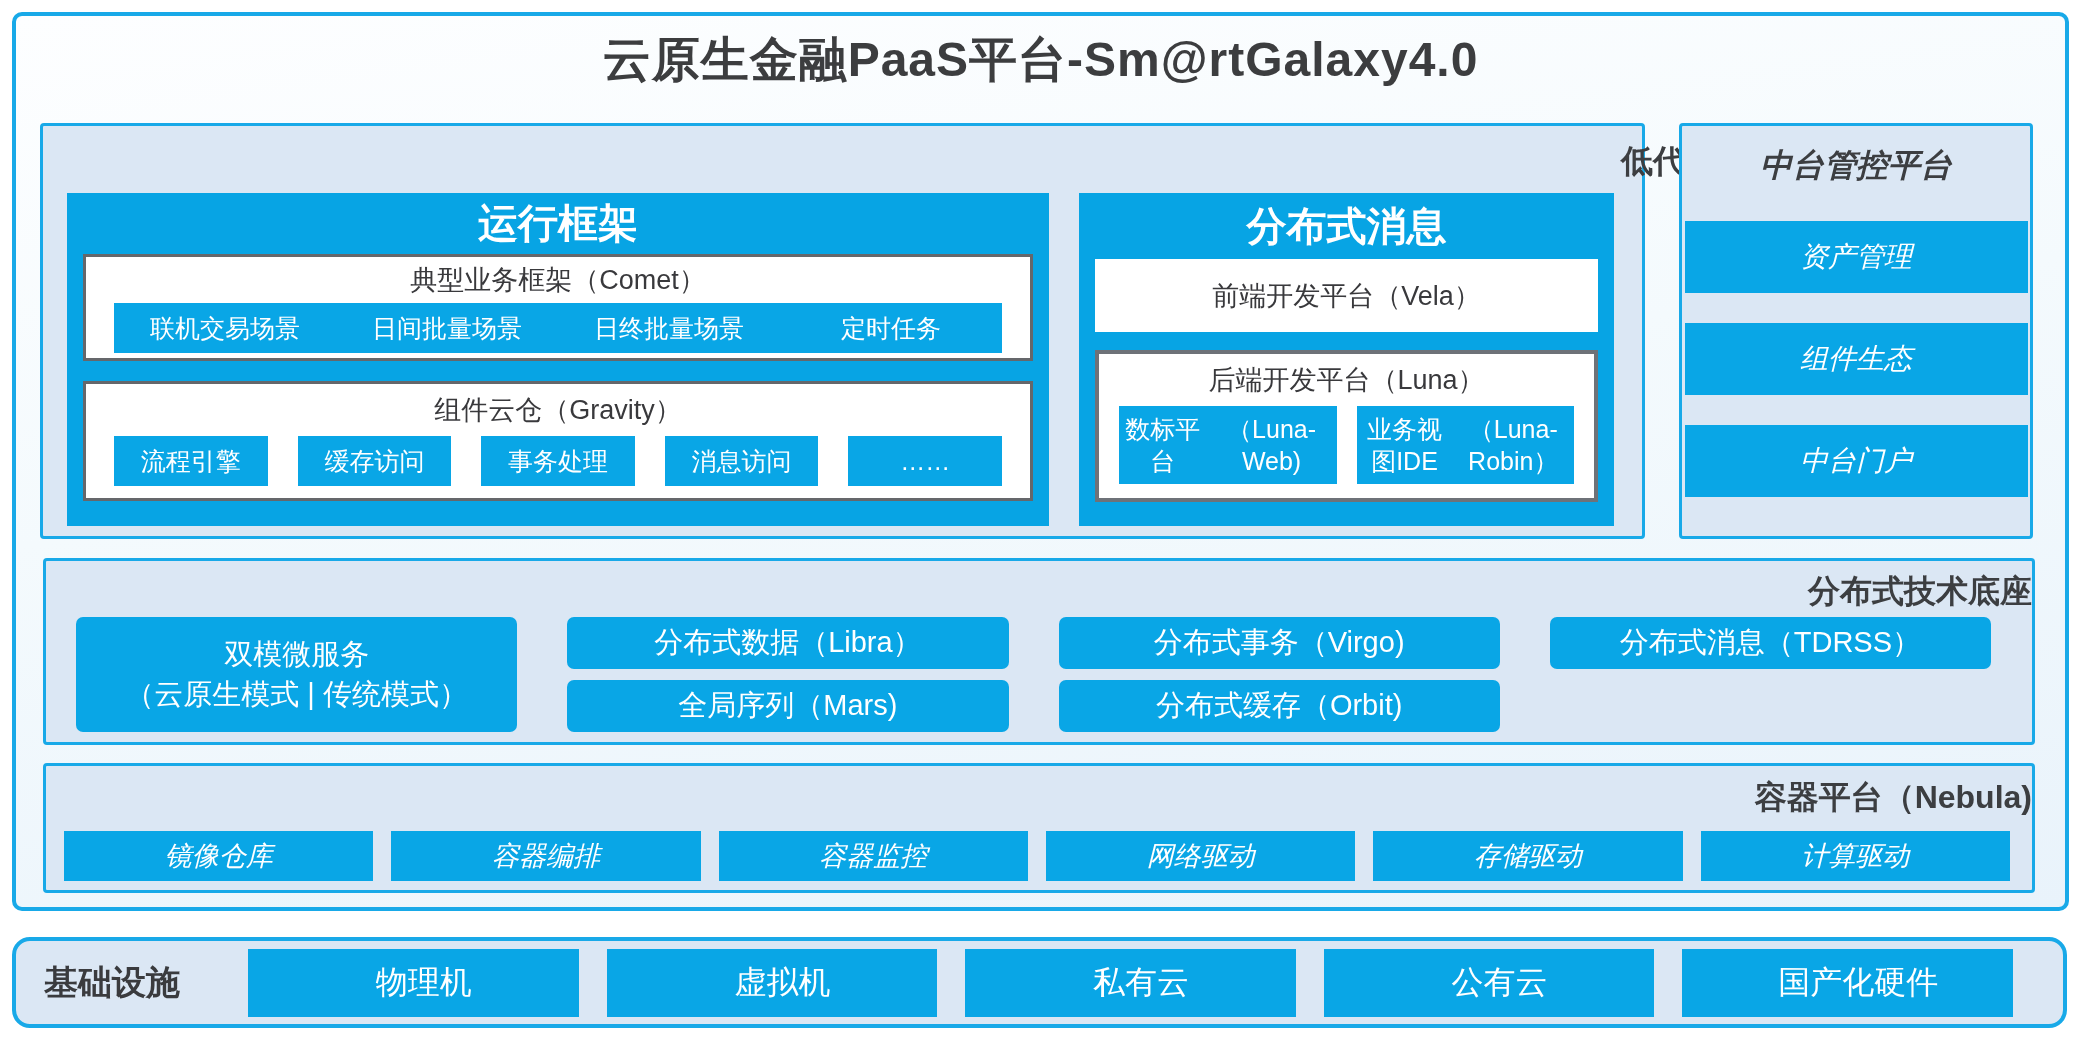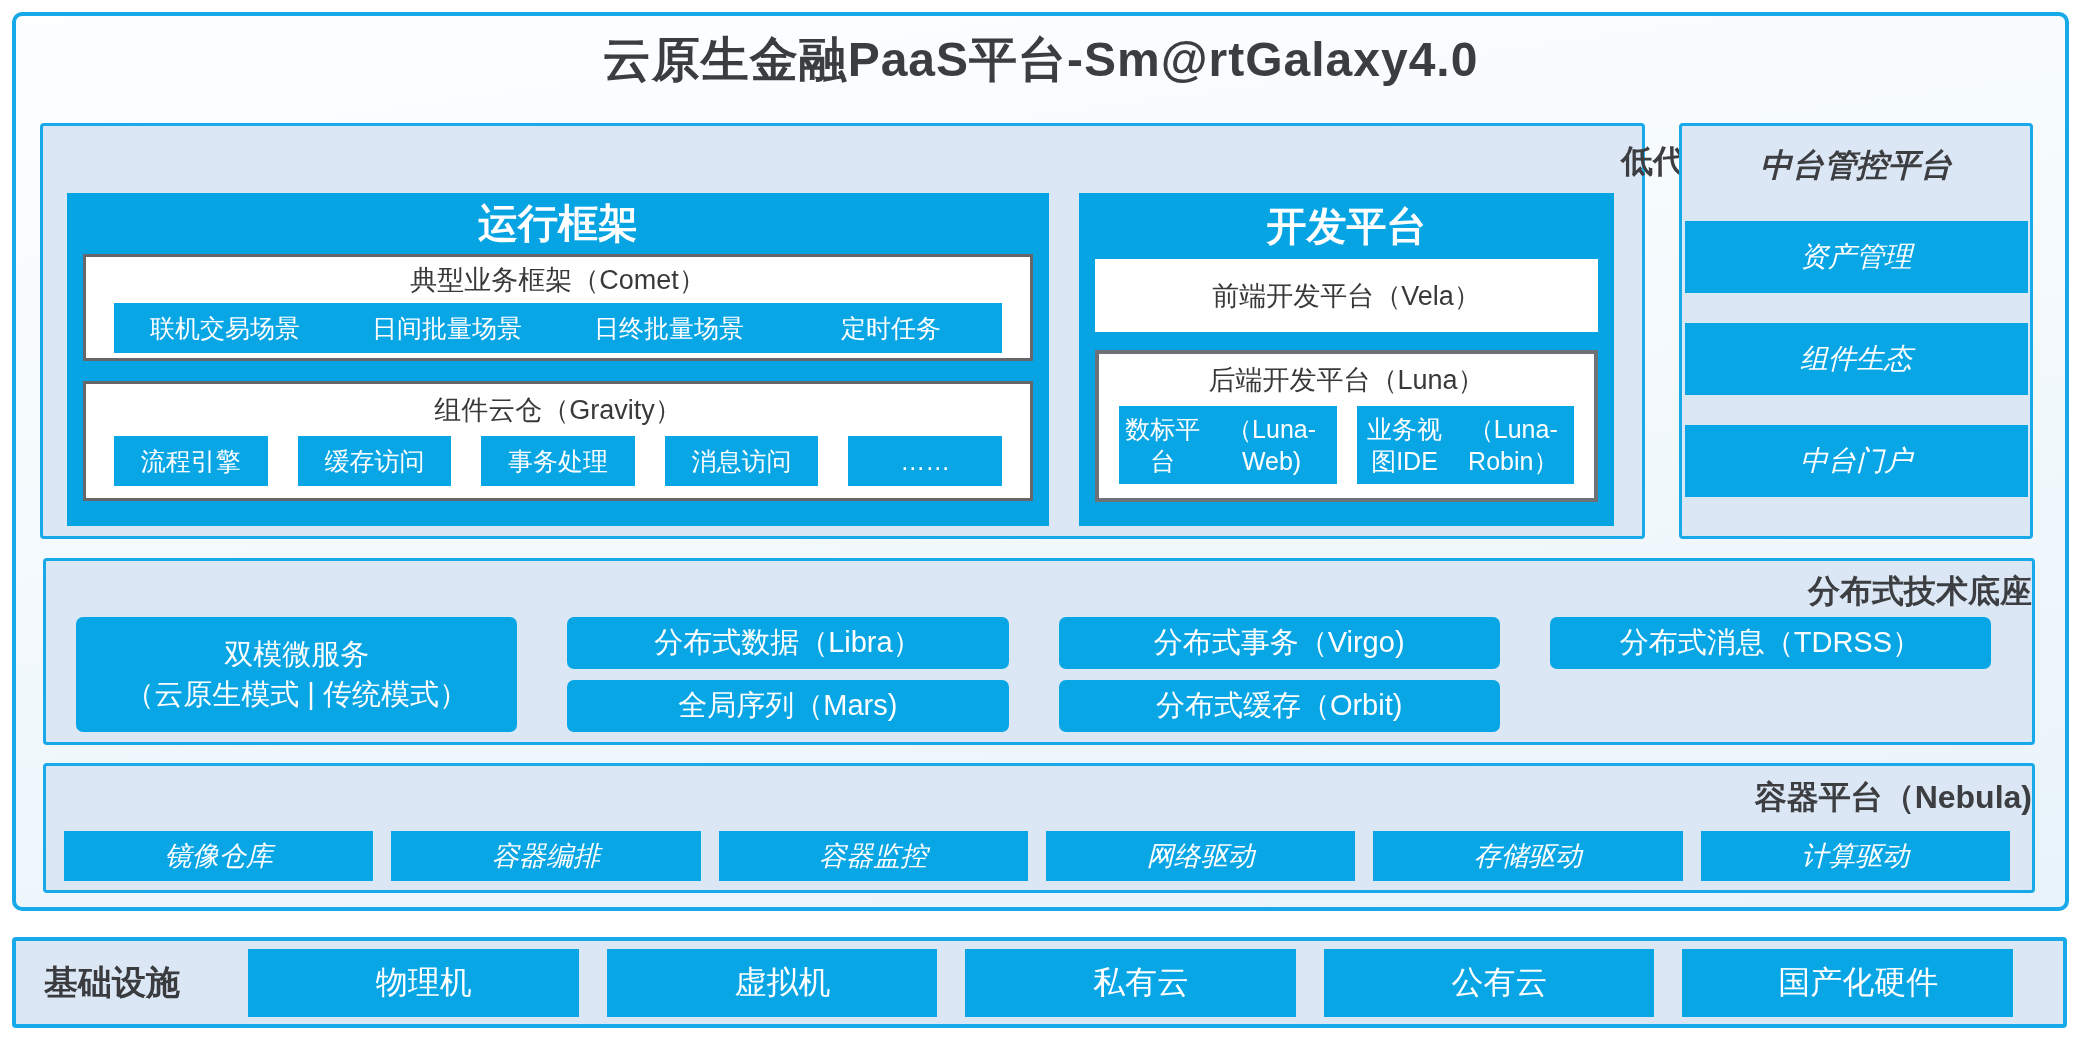--- a/index.html
+++ b/index.html
@@ -128,21 +128,21 @@
   .containerp .panel-title{padding-top:10px;}
   .cont-row{
     position:absolute;left:18px;right:22px;top:65px;height:50px;
     display:flex;gap:18px;
   }
   .cont-row .chip{flex:1;font-size:27px;font-style:italic;}
 
   
   .infra{
     left:12px;top:937px;width:2055px;height:91px;
-    border-width:4px;border-radius:4px;
+    border-width:4px;border-radius:18px;
     display:flex;align-items:center;
     padding:0 50px 0 28px;
   }
   .infra-label{
     font-size:34px;font-weight:bold;color:#3a3b3e;
     width:146px;flex:0 0 auto;margin-right:58px;
   }
   .infra-row{flex:1;display:flex;gap:28px;}
   .infra-row .chip{flex:1;height:68px;font-size:32px;padding-left:21px;}
 </style>
@@ -176,21 +176,21 @@
           <div class="chip">流程引擎</div>
           <div class="chip">缓存访问</div>
           <div class="chip">事务处理</div>
           <div class="chip">消息访问</div>
           <div class="chip">……</div>
         </div>
       </div>
     </div>
 
     <div class="bluepanel bp-dev">
-      <div class="bp-title">开发平台</div>
+      <div class="bp-title">分布式消息</div>
 
       <div class="box-vela">前端开发平台（Vela）</div>
 
       <div class="box-luna">
         <div class="wb-title">后端开发平台（Luna）</div>
         <div class="luna-row">
           <div class="chip luna-chip">
             <div>数标平台</div>
             <div>（Luna-Web)</div>
           </div>

